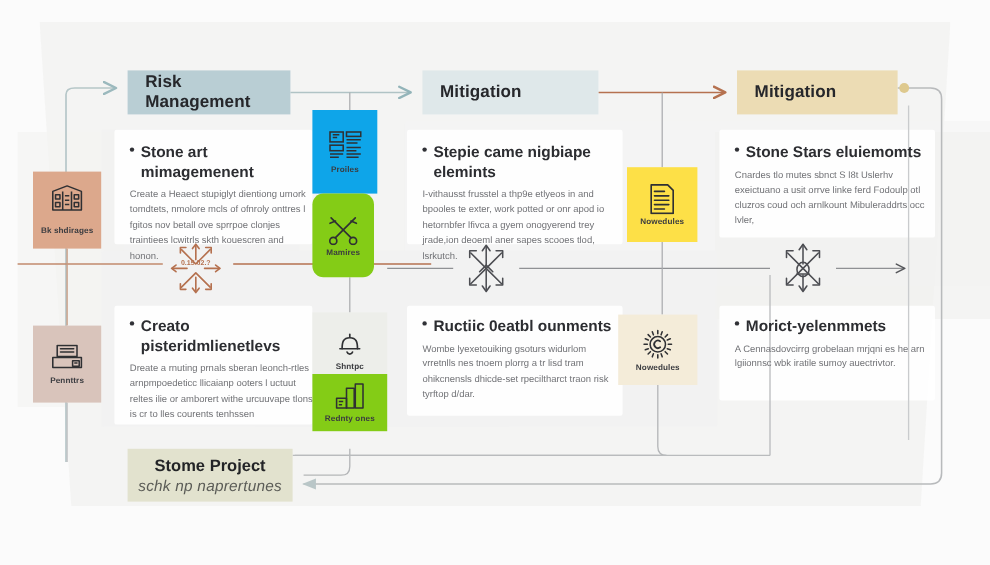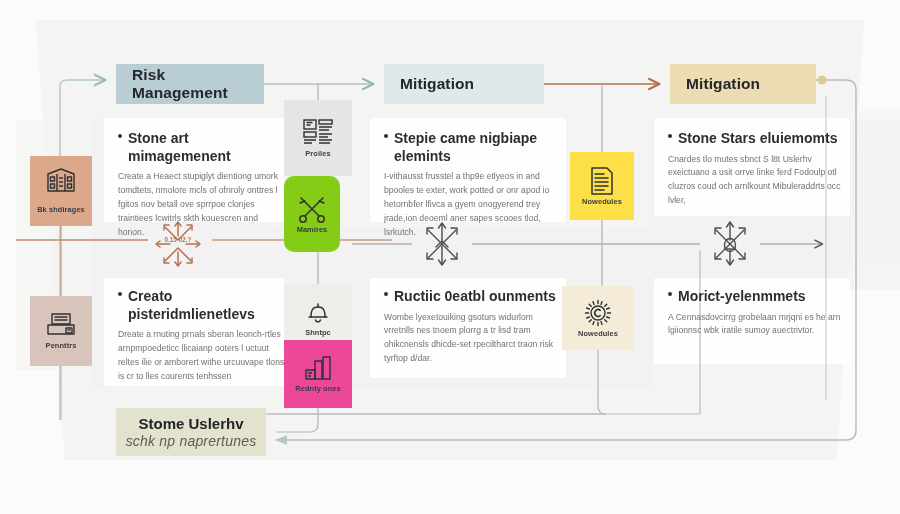--- a/index.html
+++ b/index.html
@@ -86,24 +86,24 @@
   .tile{
     position:absolute;display:flex;flex-direction:column;
     align-items:center;justify-content:center;gap:3px;
   }
   .tile .lbl{
     font-size:7.4px;font-weight:700;color:#3b3c40;letter-spacing:.1px;
     text-align:center;line-height:1;
   }
   .tile svg{display:block;}
 
-  .tile-profiles{left:284px;top:100px;width:68px;height:76px;background:#e5e5e5;}
+  .tile-profiles{left:284px;top:100px;width:59px;height:76px;background:#0ea5e9;}
   .tile-memories{left:284px;top:176px;width:56px;height:76px;background:#84cc16;border-radius:10px;}
   .tile-shntpc {left:284px;top:284px;width:68px;height:68px;background:#edeeea;}
-  .tile-chart  {left:284px;top:340px;width:68px;height:68px;background:#ec4899;}
+  .tile-chart  {left:284px;top:340px;width:68px;height:52px;background:#84cc16;}
   .tile-news   {left:570px;top:152px;width:64px;height:68px;background:#fde047;}
   .tile-gear   {left:562px;top:286px;width:72px;height:64px;background:#f4ecd9;}
   .tile-bldg   {left:30px;top:156px;width:62px;height:70px;background:#dca88c;gap:12px;}
   .tile-print  {left:30px;top:296px;width:62px;height:70px;background:#d9c4bb;}
 
   
   .diamond{position:absolute;width:60px;height:60px;}
 </style>
 </head>
 <body>
@@ -182,21 +182,21 @@
     <span>Risk Management</span>
   </div>
   <div class="chip chip-mit1">
     <span>Mitigation</span>
   </div>
   <div class="chip chip-mit2">
     <span>Mitigation</span>
   </div>
 
   <div class="chip-project">
-    <div class="t">Stome Uslerhv</div>
+    <div class="t">Stome Project</div>
     <div class="s">schk np naprertunes</div>
   </div>
 
   <div class="tblock" style="left:118px;top:130px;">
     <div class="hd">
       <span class="dot"></span>
       <span>Stone art mimagemenent</span>
     </div>
     <p class="bd">Create a Heaect stupiglyt dientiong umork tomdtets, nmolore mcls of ofnroly onttres l fgitos nov betall ove sprrpoe clonjes traintiees lcwitrls skth kouescren and honon.</p>
   </div>

